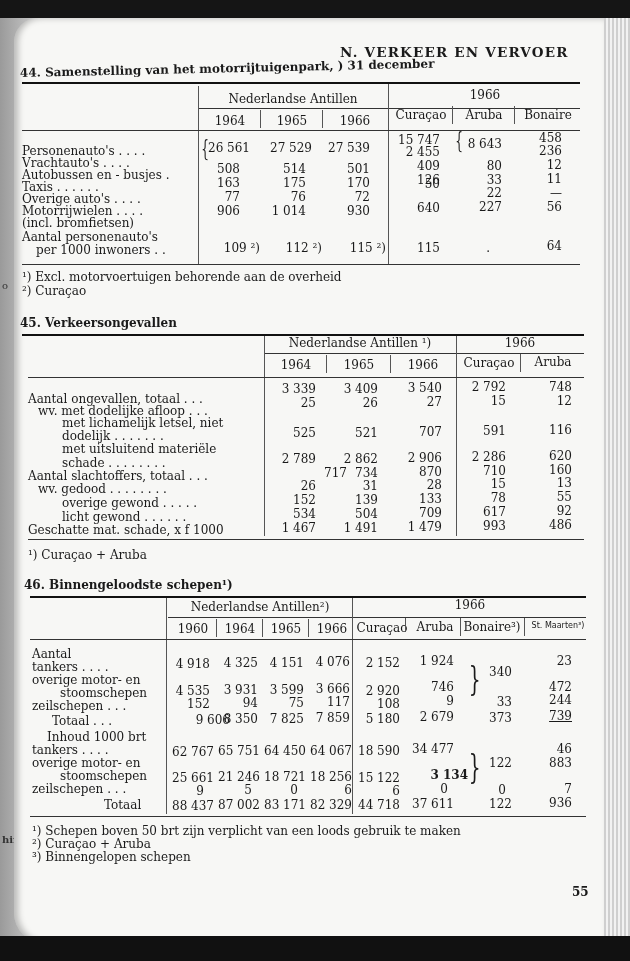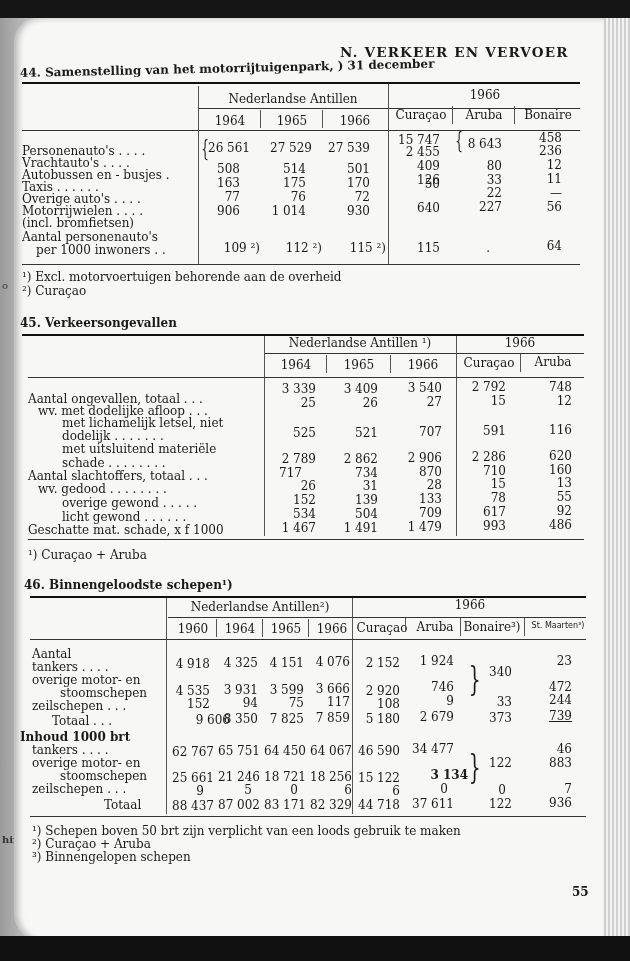--- a/index.html
+++ b/index.html
@@ -169,21 +169,21 @@
   <div class="cell" style="left:394px;top:425px;width:48px;">707</div>
   <div class="cell" style="left:460px;top:424px;width:46px;">591</div>
   <div class="cell" style="left:524px;top:423px;width:48px;">116</div>
 
   <div class="cell" style="left:266px;top:452px;width:50px;">2 789</div>
   <div class="cell" style="left:330px;top:452px;width:48px;">2 862</div>
   <div class="cell" style="left:394px;top:451px;width:48px;">2 906</div>
   <div class="cell" style="left:460px;top:450px;width:46px;">2 286</div>
   <div class="cell" style="left:524px;top:449px;width:48px;">620</div>
 
-  <div class="cell" style="left:252px;top:466px;width:50px;">717</div>
+  <div class="cell" style="left:266px;top:466px;width:50px;padding-left:31px;">717</div>
   <div class="cell" style="left:330px;top:466px;width:48px;">734</div>
   <div class="cell" style="left:394px;top:465px;width:48px;">870</div>
   <div class="cell" style="left:460px;top:464px;width:46px;">710</div>
   <div class="cell" style="left:524px;top:463px;width:48px;">160</div>
 
   <div class="cell" style="left:266px;top:479px;width:50px;">26</div>
   <div class="cell" style="left:330px;top:479px;width:48px;">31</div>
   <div class="cell" style="left:394px;top:478px;width:48px;">28</div>
   <div class="cell" style="left:460px;top:477px;width:46px;">15</div>
   <div class="cell" style="left:524px;top:476px;width:48px;">13</div>
@@ -236,21 +236,21 @@
   <div class="vr" style="left:460px;top:618px;height:18px;"></div>
   <div class="vr" style="left:524px;top:618px;height:18px;"></div>
   <div class="hr" style="left:30px;top:639px;width:556px;"></div>
 
   <div class="lbl" style="left:32px;top:648px;">Aantal</div>
   <div class="lbl" style="left:32px;top:661px;">tankers . . . .</div>
   <div class="lbl" style="left:32px;top:674px;">overige motor- en</div>
   <div class="lbl" style="left:60px;top:687px;">stoomschepen</div>
   <div class="lbl" style="left:32px;top:700px;">zeilschepen . . .</div>
   <div class="lbl" style="left:52px;top:715px;">Totaal . . .</div>
-  <div class="lbl" style="left:20px;top:731px;font-weight:bold;">Inhoud 1000 brt</div>
+  <div class="lbl" style="left:47px;top:731px;">Inhoud 1000 brt</div>
   <div class="lbl" style="left:32px;top:744px;">tankers . . . .</div>
   <div class="lbl" style="left:32px;top:757px;">overige motor- en</div>
   <div class="lbl" style="left:60px;top:770px;">stoomschepen</div>
   <div class="lbl" style="left:32px;top:783px;">zeilschepen . . .</div>
   <div class="lbl" style="left:104px;top:799px;">Totaal</div>
 
   <div class="cell" style="left:168px;top:657px;width:42px;">4 918</div>
   <div class="cell" style="left:214px;top:656px;width:44px;">4 325</div>
   <div class="cell" style="left:260px;top:656px;width:44px;">4 151</div>
   <div class="cell" style="left:306px;top:655px;width:44px;">4 076</div>
@@ -283,21 +283,21 @@
   <div class="cell" style="left:306px;top:711px;width:44px;">7 859</div>
   <div class="cell" style="left:354px;top:712px;width:46px;">5 180</div>
   <div class="cell" style="left:406px;top:710px;width:48px;">2 679</div>
   <div class="cell" style="left:480px;top:711px;width:32px;">373</div>
   <div class="cell" style="left:530px;top:709px;width:42px;text-decoration:underline;">739</div>
 
   <div class="cell" style="left:168px;top:745px;width:46px;">62 767</div>
   <div class="cell" style="left:214px;top:744px;width:46px;">65 751</div>
   <div class="cell" style="left:260px;top:744px;width:46px;">64 450</div>
   <div class="cell" style="left:306px;top:744px;width:46px;">64 067</div>
-  <div class="cell" style="left:354px;top:744px;width:46px;">46 590</div>
+  <div class="cell" style="left:354px;top:744px;width:46px;">18 590</div>
   <div class="cell" style="left:406px;top:742px;width:48px;">34 477</div>
   <div class="cell" style="left:530px;top:742px;width:42px;">46</div>
   <span class="brace" style="left:464px;top:746px;font-size:34px;">}</span>
   <div class="cell" style="left:480px;top:756px;width:32px;">122</div>
   <div class="cell" style="left:530px;top:756px;width:42px;">883</div>
 
   <div class="cell" style="left:168px;top:771px;width:46px;">25 661</div>
   <div class="cell" style="left:214px;top:770px;width:46px;">21 246</div>
   <div class="cell" style="left:260px;top:770px;width:46px;">18 721</div>
   <div class="cell" style="left:306px;top:770px;width:46px;">18 256</div>

